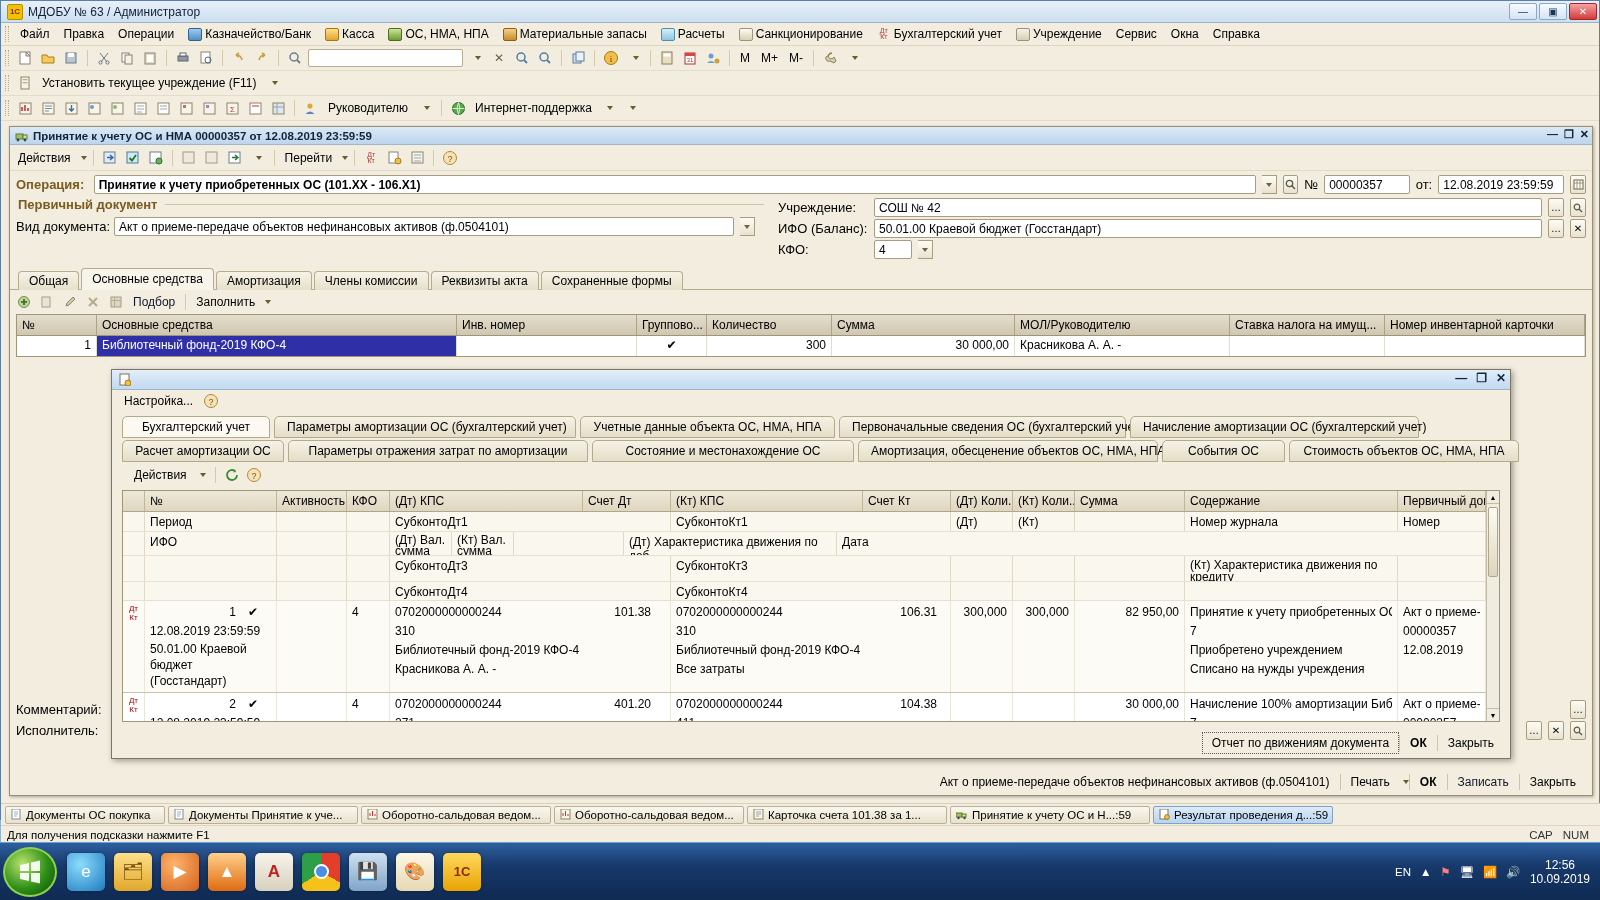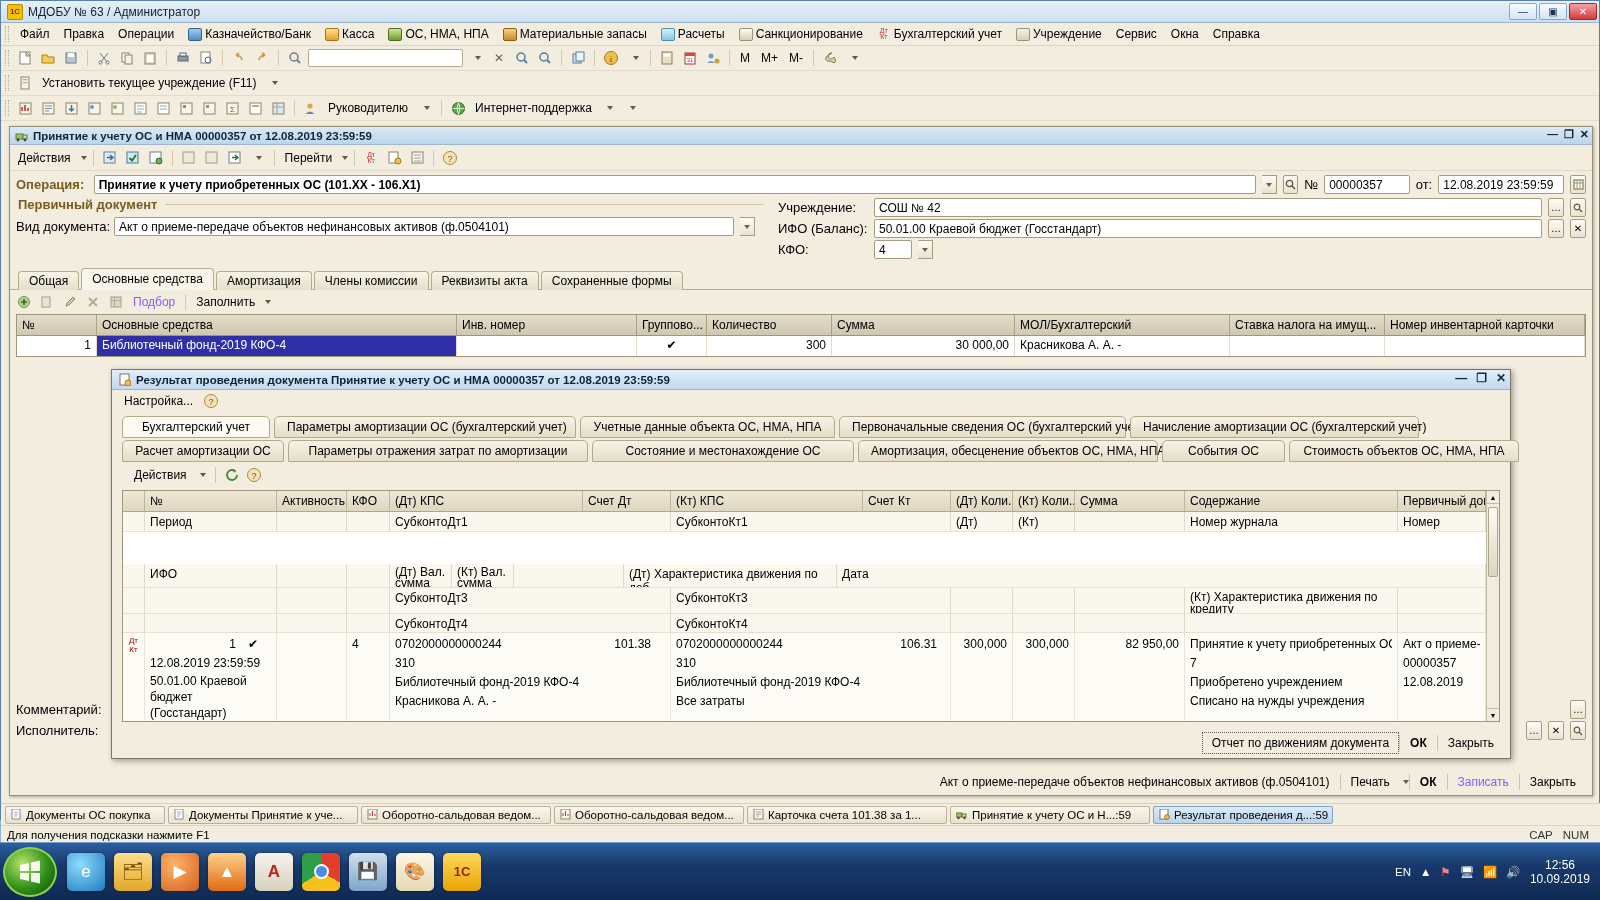--- a/index.html
+++ b/index.html
@@ -137,21 +137,21 @@
   .rw-footer { position:absolute; right:6px; bottom:4px; display:flex; align-items:center; gap:0; }
   .fbtn { padding:3px 9px; font-size:12px; border:1px solid transparent; white-space:nowrap; }
   .fbtn.dotted { border:1px dotted #5a5a5a; }
   .fbtn.bold { font-weight:bold; }
   .fsep { width:1px; height:16px; background:#cdc4ab; }
 
   
   .doc-footer { position:absolute; left:0; right:0; bottom:0; height:26px;
      display:flex; align-items:center; justify-content:flex-end; gap:0; padding-right:6px;
      font-size:12px; }
-  .muted { color:#8b5cf6; }
+  .muted { color:#0f172a; }
 
   
   #taskbar { position:absolute; left:0; top:802px; width:1600px; height:22px;
      background:#f2eddf; border-top:1px solid #d9d0ba; display:flex; align-items:center; gap:3px;
      padding:0 4px; }
   .tbtab { height:18px; min-width:150px; display:flex; align-items:center; gap:4px;
      border:1px solid #b9b09a; background:linear-gradient(#faf7ee,#e8e1cd); border-radius:2px;
      padding:0 5px; font-size:11.5px; white-space:nowrap; overflow:hidden; }
   .tbtab.active { background:linear-gradient(#dcebfb,#b9d4ee); border-color:#7fa3c6; }
   #statusbar { position:absolute; left:0; top:824px; width:1600px; height:18px;
@@ -713,21 +713,21 @@
     </div>
 
     <div class="grid" style="margin:0 6px;">
       <div class="grid-head">
         <div class="gh" style="width:80px;">№</div>
         <div class="gh" style="width:360px;">Основные средства</div>
         <div class="gh" style="width:180px;">Инв. номер</div>
         <div class="gh" style="width:70px;">Группово...</div>
         <div class="gh" style="width:125px;">Количество</div>
         <div class="gh" style="width:183px;">Сумма</div>
-        <div class="gh" style="width:215px;">МОЛ/Бухгалтерский</div>
+        <div class="gh" style="width:215px;">МОЛ/Руководителю</div>
         <div class="gh" style="width:155px;">Ставка налога на имущ...</div>
         <div class="gh" style="flex:1;">Номер инвентарной карточки</div>
       </div>
       <div class="grow">
         <div class="gc num" style="width:80px;">1</div>
         <div class="gc sel" style="width:360px;">Библиотечный фонд-2019 КФО-4</div>
         <div class="gc" style="width:180px;"></div>
         <div class="gc" style="width:70px;text-align:center;">✔</div>
         <div class="gc num" style="width:125px;">300</div>
         <div class="gc num" style="width:183px;">30 000,00</div>
@@ -772,21 +772,20 @@
   </div>
 
   <div id="resultwin">
     <div class="rw-title">
       <span style="margin:0 5px 0 2px;">
         <svg width="13" height="13">
             <rect x="2" y="1" width="9" height="11" fill="#fff" stroke="#7b7258"></rect>
             <circle cx="10" cy="10" r="3" fill="#f0c04a" stroke="#a5791c"></circle>
           </svg>
       </span>
-      <span>Результат проведения документа Принятие к учету ОС и НМА 00000357 от 12.08.2019 23:59:59</span>
       <div class="rw-btns">
         <span>—</span>
         <span>❐</span>
         <span>✕</span>
       </div>
     </div>
 
     <div class="rw-bar">
       <span class="tlabel">Настройка...</span>
       <span>
@@ -859,21 +858,21 @@
           <div class="mvs" style="width:43px;"></div>
           <div class="mvs" style="width:281px;">СубконтоДт1</div>
           <div class="mvs" style="width:280px;">СубконтоКт1</div>
           <div class="mvs" style="width:62px;">(Дт) Валю...</div>
           <div class="mvs" style="width:62px;">(Кт) Валю...</div>
           <div class="mvs" style="width:110px;"></div>
           <div class="mvs" style="width:213px;">Номер журнала</div>
           <div class="mvs" style="flex:1;">Номер</div>
         </div>
 
-        <div class="mv-subrow" style="height:24px;margin-top:32px;">
+        <div class="mv-subrow" style="height:24px;">
           <div class="mvs" style="width:22px;"></div>
           <div class="mvs" style="width:132px;">ИФО</div>
           <div class="mvs" style="width:70px;"></div>
           <div class="mvs" style="width:43px;"></div>
           <div class="mvs" style="width:62px;line-height:11px;">(Дт) Вал. сумма</div>
           <div class="mvs" style="width:62px;line-height:11px;">(Кт) Вал. сумма</div>
           <div class="mvs" style="width:110px;"></div>
           <div class="mvs" style="width:213px;">(Дт) Характеристика движения по деб...</div>
           <div class="mvs" style="flex:1;">Дата</div>
         </div>

